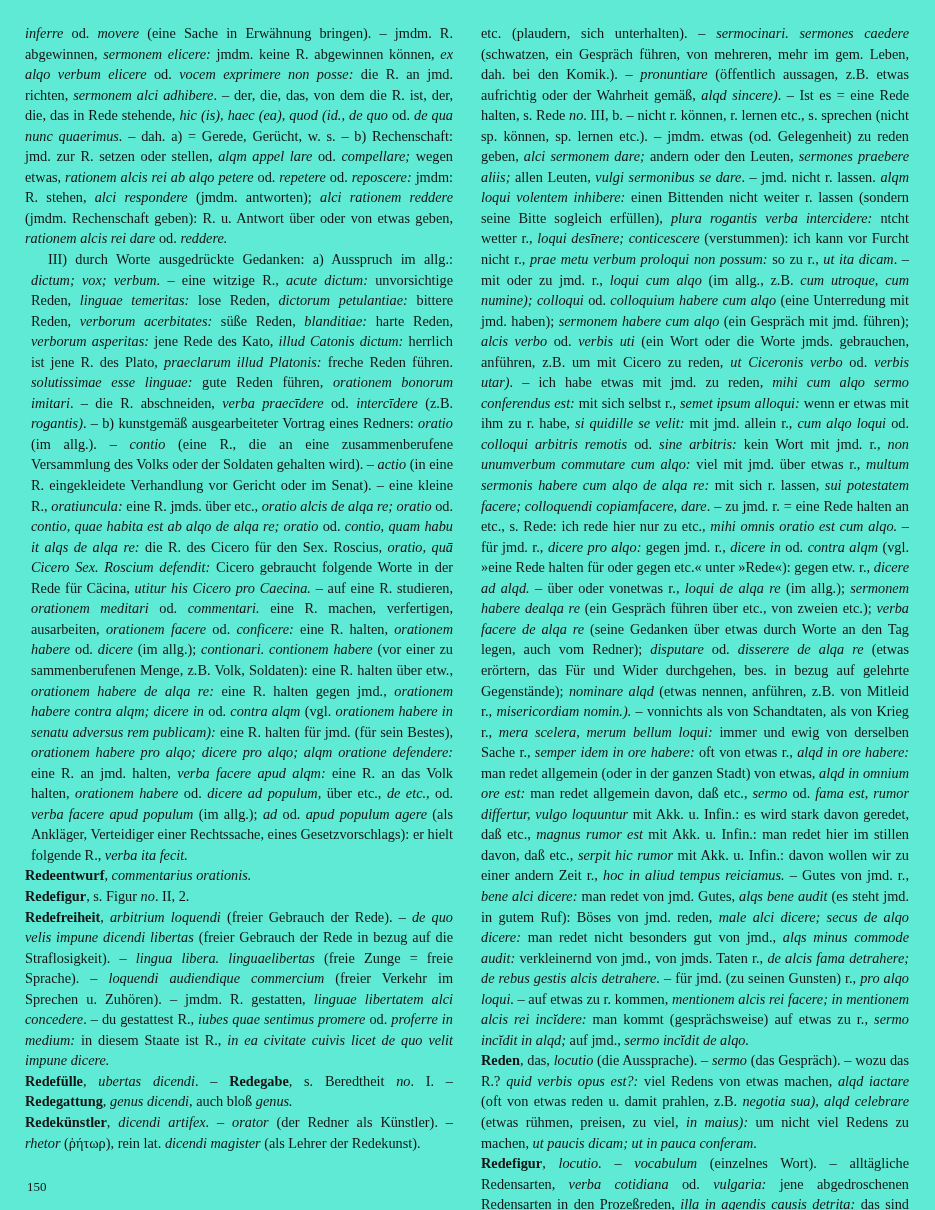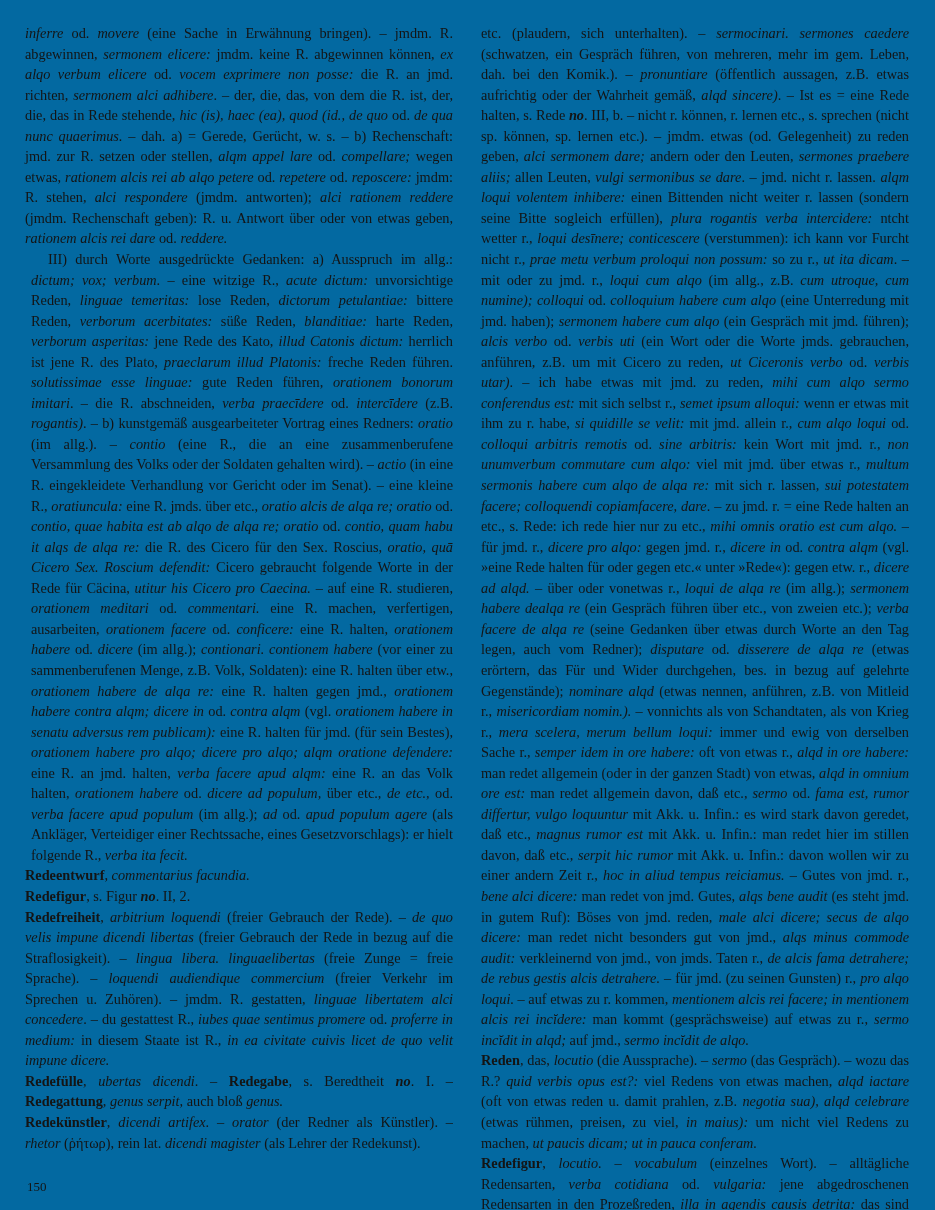--- a/index.html
+++ b/index.html
@@ -1,20 +1,20 @@
 <!DOCTYPE html>
 <html><head>
 <meta charset="utf-8">
 <style>
   html, body { margin: 0; padding: 0; background: #ffffff; }
   .page {
     position: relative;
     width: 935px;
     height: 1210px;
-    background: #0369a1;
+    background: #5eead4;
     color: #141414;
     font-family: "Liberation Serif", "DejaVu Serif", serif;
     overflow: hidden;
   }
   .columns {
     position: absolute;
     left: 25px;
     top: 23px;
     width: 884px;
     display: flex;
@@ -24,42 +24,42 @@
     width: 428px;
     font-size: 14.3px;
     line-height: 20.55px;
     text-align: justify;
     hyphens: none;
   }
   .col p { margin: 0; padding: 0; }
   .col p.indent { text-indent: 17px; margin-left: 6px; }
   .i  { font-style: italic; }
   .b  { font-weight: 700; }
-  .bi { font-weight: 700; font-style: italic; }
+  .bi { font-weight: 400; font-style: italic; }
   .pagenum {
     position: absolute;
     left: 27px;
     bottom: 17px;
     font-size: 13px;
     line-height: 13px;
     margin-top: 30px;
   }
 </style>
 </head>
 <body>
 
 <div class="page">
   <div class="columns">
     <div class="col">
         <p><span class="i">inferre</span> od. <span class="i">movere</span> (eine Sache in Erwähnung bringen). – jmdm. R. abgewinnen, <span class="i">sermonem elicere:</span> jmdm. keine R. abgewinnen können, <span class="i">ex alqo verbum elicere</span> od. <span class="i">vocem exprimere non posse:</span> die R. an jmd. richten, <span class="i">sermonem alci adhibere</span>. – der, die, das, von dem die R. ist, der, die, das in Rede stehende, <span class="i">hic (is), haec (ea), quod (id., de quo</span> od. <span class="i">de qua nunc quaerimus.</span> – dah. a) = Gerede, Gerücht, w. s. – b) Rechenschaft: jmd. zur R. setzen oder stellen, <span class="i">alqm appel lare</span> od. <span class="i">compellare;</span> wegen etwas, <span class="i">rationem alcis rei ab alqo petere</span> od. <span class="i">repetere</span> od. <span class="i">reposcere:</span> jmdm: R. stehen, <span class="i">alci respondere</span> (jmdm. antworten); <span class="i">alci rationem reddere</span> (jmdm. Rechenschaft geben): R. u. Antwort über oder von etwas geben, <span class="i">rationem alcis rei dare</span> od. <span class="i">reddere.</span></p>
         <p class="indent">III) durch Worte ausgedrückte Gedanken: a) Ausspruch im allg.: <span class="i">dictum; vox; verbum</span>. – eine witzige R., <span class="i">acute dictum:</span> unvorsichtige Reden, <span class="i">linguae temeritas:</span> lose Reden, <span class="i">dictorum petulantiae:</span> bittere Reden, <span class="i">verborum acerbitates:</span> süße Reden, <span class="i">blanditiae:</span> harte Reden, <span class="i">verborum asperitas:</span> jene Rede des Kato, <span class="i">illud Catonis dictum:</span> herrlich ist jene R. des Plato, <span class="i">praeclarum illud Platonis:</span> freche Reden führen. <span class="i">solutissimae esse linguae:</span> gute Reden führen, <span class="i">orationem bonorum imitari</span>. – die R. abschneiden, <span class="i">verba praecīdere</span> od. <span class="i">intercīdere</span> (z.B. <span class="i">rogantis)</span>. – b) kunstgemäß ausgearbeiteter Vortrag eines Redners: <span class="i">oratio</span> (im allg.). – <span class="i">contio</span> (eine R., die an eine zusammenberufene Versammlung des Volks oder der Soldaten gehalten wird). – <span class="i">actio</span> (in eine R. eingekleidete Verhandlung vor Gericht oder im Senat). – eine kleine R., <span class="i">oratiuncula:</span> eine R. jmds. über etc., <span class="i">oratio alcis de alqa re; oratio</span> od. <span class="i">contio, quae habita est ab alqo de alqa re; oratio</span> od. <span class="i">contio, quam habu it alqs de alqa re:</span> die R. des Cicero für den Sex. Roscius, <span class="i">oratio, quā Cicero Sex. Roscium defendit:</span> Cicero gebraucht folgende Worte in der Rede für Cäcina, <span class="i">utitur his Cicero pro Caecina.</span> – auf eine R. studieren, <span class="i">orationem meditari</span> od. <span class="i">commentari.</span> eine R. machen, verfertigen, ausarbeiten, <span class="i">orationem facere</span> od. <span class="i">conficere:</span> eine R. halten, <span class="i">orationem habere</span> od. <span class="i">dicere</span> (im allg.); <span class="i">contionari. contionem habere</span> (vor einer zu sammenberufenen Menge, z.B. Volk, Soldaten): eine R. halten über etw., <span class="i">orationem habere de alqa re:</span> eine R. halten gegen jmd., <span class="i">orationem habere contra alqm; dicere in</span> od. <span class="i">contra alqm</span> (vgl. <span class="i">orationem habere in senatu adversus rem publicam):</span> eine R. halten für jmd. (für sein Bestes), <span class="i">orationem habere pro alqo; dicere pro alqo; alqm oratione defendere:</span> eine R. an jmd. halten, <span class="i">verba facere apud alqm:</span> eine R. an das Volk halten, <span class="i">orationem habere</span> od. <span class="i">dicere ad populum,</span> über etc., <span class="i">de etc.,</span> od. <span class="i">verba facere apud populum</span> (im allg.); <span class="i">ad</span> od. <span class="i">apud populum agere</span> (als Ankläger, Verteidiger einer Rechtssache, eines Gesetzvorschlags): er hielt folgende R., <span class="i">verba ita fecit.</span></p>
-        <p><span class="b">Redeentwurf</span>, <span class="i">commentarius facundia.</span></p>
+        <p><span class="b">Redeentwurf</span>, <span class="i">commentarius orationis.</span></p>
         <p><span class="b">Redefigur</span>, s. Figur <span class="bi">no</span>. II, 2.</p>
         <p><span class="b">Redefreiheit</span>, <span class="i">arbitrium loquendi</span> (freier Gebrauch der Rede). – <span class="i">de quo velis impune dicendi libertas</span> (freier Gebrauch der Rede in bezug auf die Straflosigkeit). – <span class="i">lingua libera. linguaelibertas</span> (freie Zunge = freie Sprache). – <span class="i">loquendi audiendique commercium</span> (freier Verkehr im Sprechen u. Zuhören). – jmdm. R. gestatten, <span class="i">linguae libertatem alci concedere</span>. – du gestattest R., <span class="i">iubes quae sentimus promere</span> od. <span class="i">proferre in medium:</span> in diesem Staate ist R., <span class="i">in ea civitate cuivis licet de quo velit impune dicere.</span></p>
-        <p><span class="b">Redefülle</span>, <span class="i">ubertas dicendi</span>. – <span class="b">Redegabe</span>, s. Beredtheit <span class="bi">no</span>. I. – <span class="b">Redegattung</span>, <span class="i">genus serpit,</span> auch bloß <span class="i">genus.</span></p>
+        <p><span class="b">Redefülle</span>, <span class="i">ubertas dicendi</span>. – <span class="b">Redegabe</span>, s. Beredtheit <span class="bi">no</span>. I. – <span class="b">Redegattung</span>, <span class="i">genus dicendi,</span> auch bloß <span class="i">genus.</span></p>
         <p><span class="b">Redekünstler</span>, <span class="i">dicendi artifex</span>. – <span class="i">orator</span> (der Redner als Künstler). – <span class="i">rhetor</span> (ῥήτωρ), rein lat. <span class="i">dicendi magister</span> (als Lehrer der Redekunst).</p>
       </div>
     <div class="col">
         <p>etc. (plaudern, sich unterhalten). – <span class="i">sermocinari. sermones caedere</span> (schwatzen, ein Gespräch führen, von mehreren, mehr im gem. Leben, dah. bei den Komik.). – <span class="i">pronuntiare</span> (öffentlich aussagen, z.B. etwas aufrichtig oder der Wahrheit gemäß, <span class="i">alqd sincere)</span>. – Ist es = eine Rede halten, s. Rede <span class="bi">no</span>. III, b. – nicht r. können, r. lernen etc., s. sprechen (nicht sp. können, sp. lernen etc.). – jmdm. etwas (od. Gelegenheit) zu reden geben, <span class="i">alci sermonem dare;</span> andern oder den Leuten, <span class="i">sermones praebere aliis;</span> allen Leuten, <span class="i">vulgi sermonibus se dare</span>. – jmd. nicht r. lassen. <span class="i">alqm loqui volentem inhibere:</span> einen Bittenden nicht weiter r. lassen (sondern seine Bitte sogleich erfüllen), <span class="i">plura rogantis verba intercidere:</span> ntcht wetter r., <span class="i">loqui desīnere; conticescere</span> (verstummen): ich kann vor Furcht nicht r., <span class="i">prae metu verbum proloqui non possum:</span> so zu r., <span class="i">ut ita dicam</span>. – mit oder zu jmd. r., <span class="i">loqui cum alqo</span> (im allg., z.B. <span class="i">cum utroque, cum numine); colloqui</span> od. <span class="i">colloquium habere cum alqo</span> (eine Unterredung mit jmd. haben); <span class="i">sermonem habere cum alqo</span> (ein Gespräch mit jmd. führen); <span class="i">alcis verbo</span> od. <span class="i">verbis uti</span> (ein Wort oder die Worte jmds. gebrauchen, anführen, z.B. um mit Cicero zu reden, <span class="i">ut Ciceronis verbo</span> od. <span class="i">verbis utar)</span>. – ich habe etwas mit jmd. zu reden, <span class="i">mihi cum alqo sermo conferendus est:</span> mit sich selbst r., <span class="i">semet ipsum alloqui:</span> wenn er etwas mit ihm zu r. habe, <span class="i">si quidille se velit:</span> mit jmd. allein r., <span class="i">cum alqo loqui</span> od. <span class="i">colloqui arbitris remotis</span> od. <span class="i">sine arbitris:</span> kein Wort mit jmd. r., <span class="i">non unumverbum commutare cum alqo:</span> viel mit jmd. über etwas r., <span class="i">multum sermonis habere cum alqo de alqa re:</span> mit sich r. lassen, <span class="i">sui potestatem facere; colloquendi copiamfacere, dare</span>. – zu jmd. r. = eine Rede halten an etc., s. Rede: ich rede hier nur zu etc., <span class="i">mihi omnis oratio est cum alqo.</span> – für jmd. r., <span class="i">dicere pro alqo:</span> gegen jmd. r., <span class="i">dicere in</span> od. <span class="i">contra alqm</span> (vgl. »eine Rede halten für oder gegen etc.« unter »Rede«): gegen etw. r., <span class="i">dicere ad alqd.</span> – über oder vonetwas r., <span class="i">loqui de alqa re</span> (im allg.); <span class="i">sermonem habere dealqa re</span> (ein Gespräch führen über etc., von zweien etc.); <span class="i">verba facere de alqa re</span> (seine Gedanken über etwas durch Worte an den Tag legen, auch vom Redner); <span class="i">disputare</span> od. <span class="i">disserere de alqa re</span> (etwas erörtern, das Für und Wider durchgehen, bes. in bezug auf gelehrte Gegenstände); <span class="i">nominare alqd</span> (etwas nennen, anführen, z.B. von Mitleid r., <span class="i">misericordiam nomin.).</span> – vonnichts als von Schandtaten, als von Krieg r., <span class="i">mera scelera, merum bellum loqui:</span> immer und ewig von derselben Sache r., <span class="i">semper idem in ore habere:</span> oft von etwas r., <span class="i">alqd in ore habere:</span> man redet allgemein (oder in der ganzen Stadt) von etwas, <span class="i">alqd in omnium ore est:</span> man redet allgemein davon, daß etc., <span class="i">sermo</span> od. <span class="i">fama est, rumor differtur, vulgo loquuntur</span> mit Akk. u. Infin.: es wird stark davon geredet, daß etc., <span class="i">magnus rumor est</span> mit Akk. u. Infin.: man redet hier im stillen davon, daß etc., <span class="i">serpit hic rumor</span> mit Akk. u. Infin.: davon wollen wir zu einer andern Zeit r., <span class="i">hoc in aliud tempus reiciamus.</span> – Gutes von jmd. r., <span class="i">bene alci dicere:</span> man redet von jmd. Gutes, <span class="i">alqs bene audit</span> (es steht jmd. in gutem Ruf): Böses von jmd. reden, <span class="i">male alci dicere; secus de alqo dicere:</span> man redet nicht besonders gut von jmd., <span class="i">alqs minus commode audit:</span> verkleinernd von jmd., von jmds. Taten r., <span class="i">de alcis fama detrahere; de rebus gestis alcis detrahere.</span> – für jmd. (zu seinen Gunsten) r., <span class="i">pro alqo loqui.</span> – auf etwas zu r. kommen, <span class="i">mentionem alcis rei facere; in mentionem alcis rei incĭdere:</span> man kommt (gesprächsweise) auf etwas zu r., <span class="i">sermo incĭdit in alqd;</span> auf jmd., <span class="i">sermo incĭdit de alqo.</span></p>
         <p><span class="b">Reden</span>, das, <span class="i">locutio</span> (die Aussprache). – <span class="i">sermo</span> (das Gespräch). – wozu das R.? <span class="i">quid verbis opus est?:</span> viel Redens von etwas machen, <span class="i">alqd iactare</span> (oft von etwas reden u. damit prahlen, z.B. <span class="i">negotia sua), alqd celebrare</span> (etwas rühmen, preisen, zu viel, <span class="i">in maius):</span> um nicht viel Redens zu machen, <span class="i">ut paucis dicam; ut in pauca conferam.</span></p>
         <p><span class="b">Redefigur</span>, <span class="i">locutio. – vocabulum</span> (einzelnes Wort). – alltägliche Redensarten, <span class="i">verba cotidiana</span> od. <span class="i">vulgaria:</span> jene abgedroschenen Redensarten in den Prozeßreden, <span class="i">illa in agendis causis detrita:</span> das sind Redensarten (leere Worte), </p>
       </div>
   </div>
   <div class="pagenum">150</div>
 </div>

